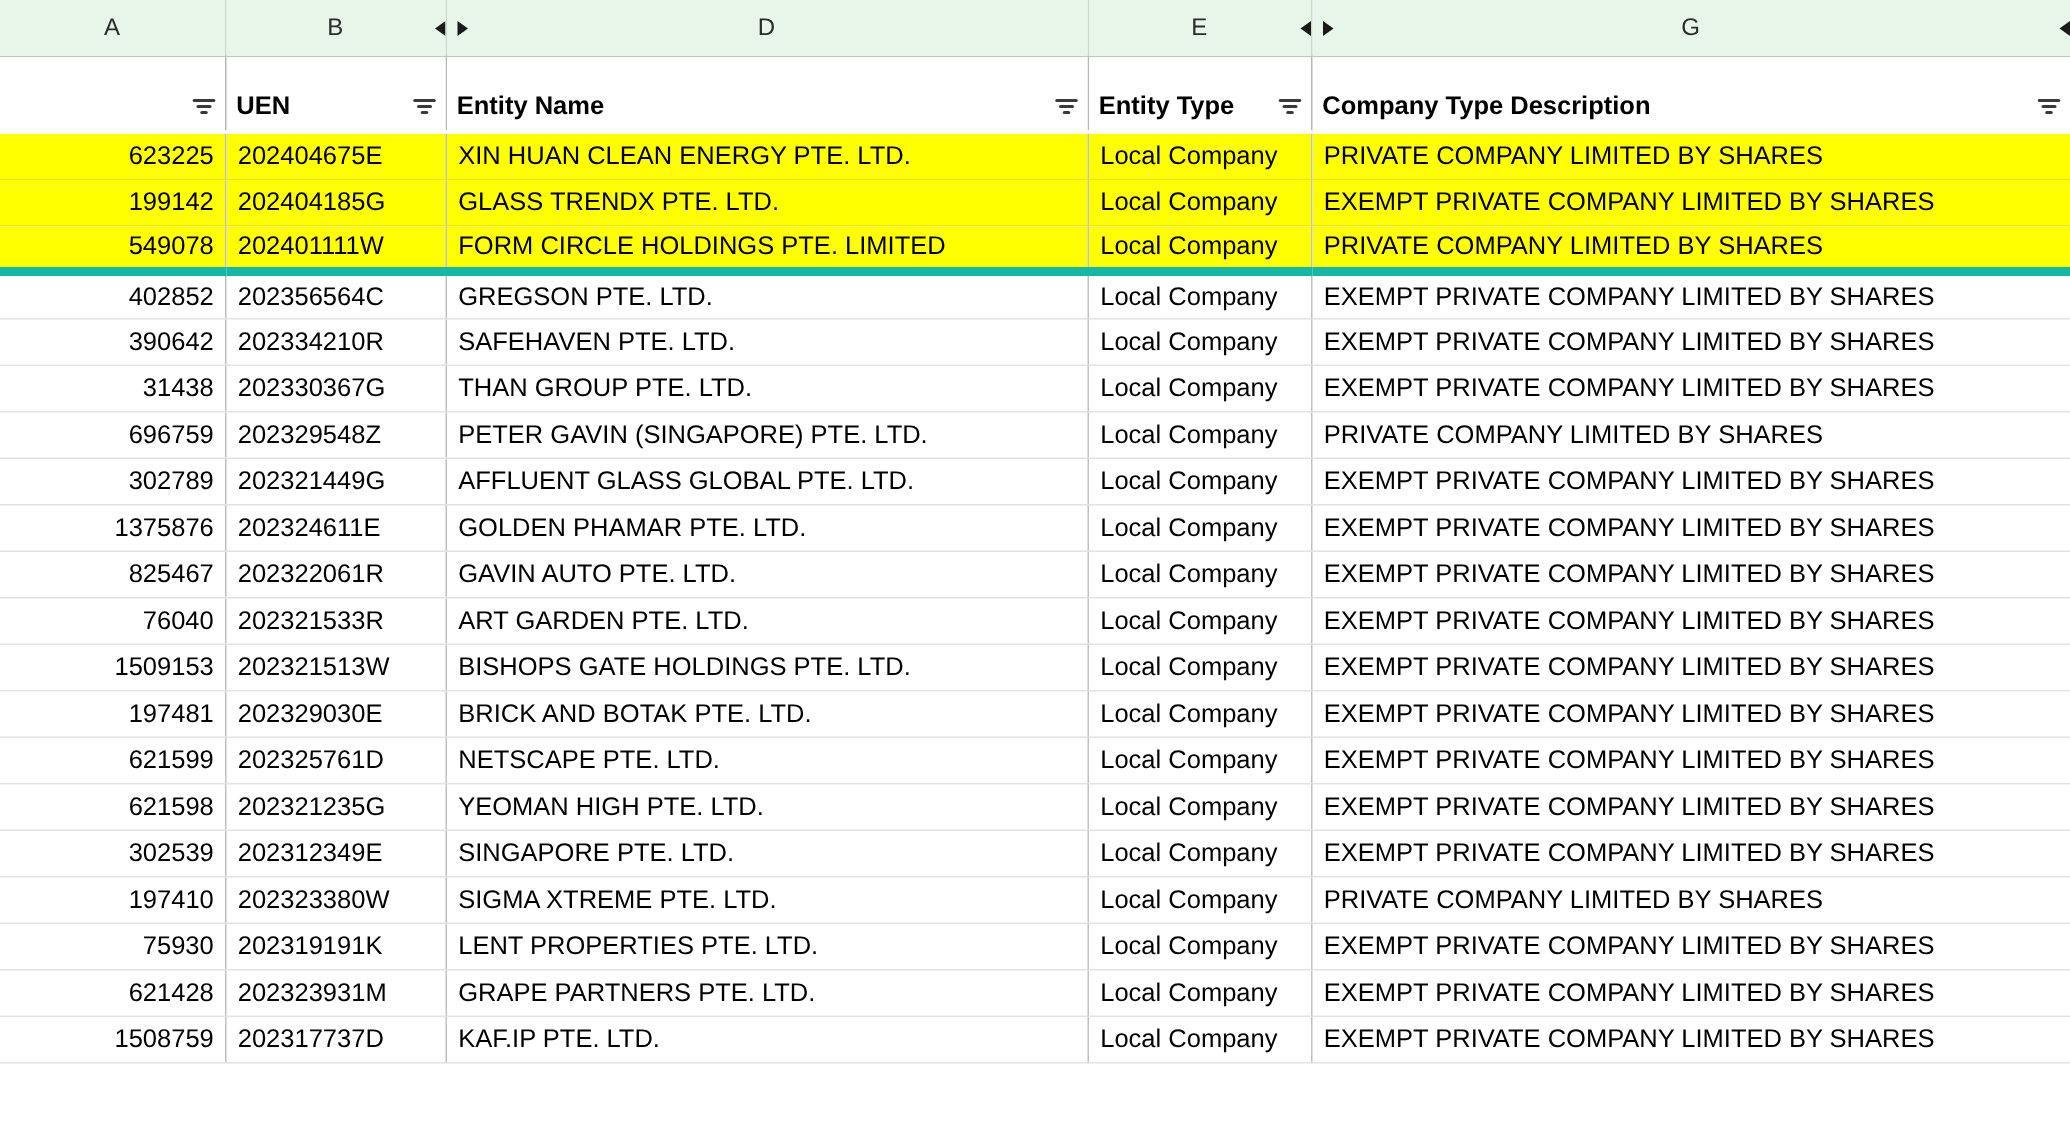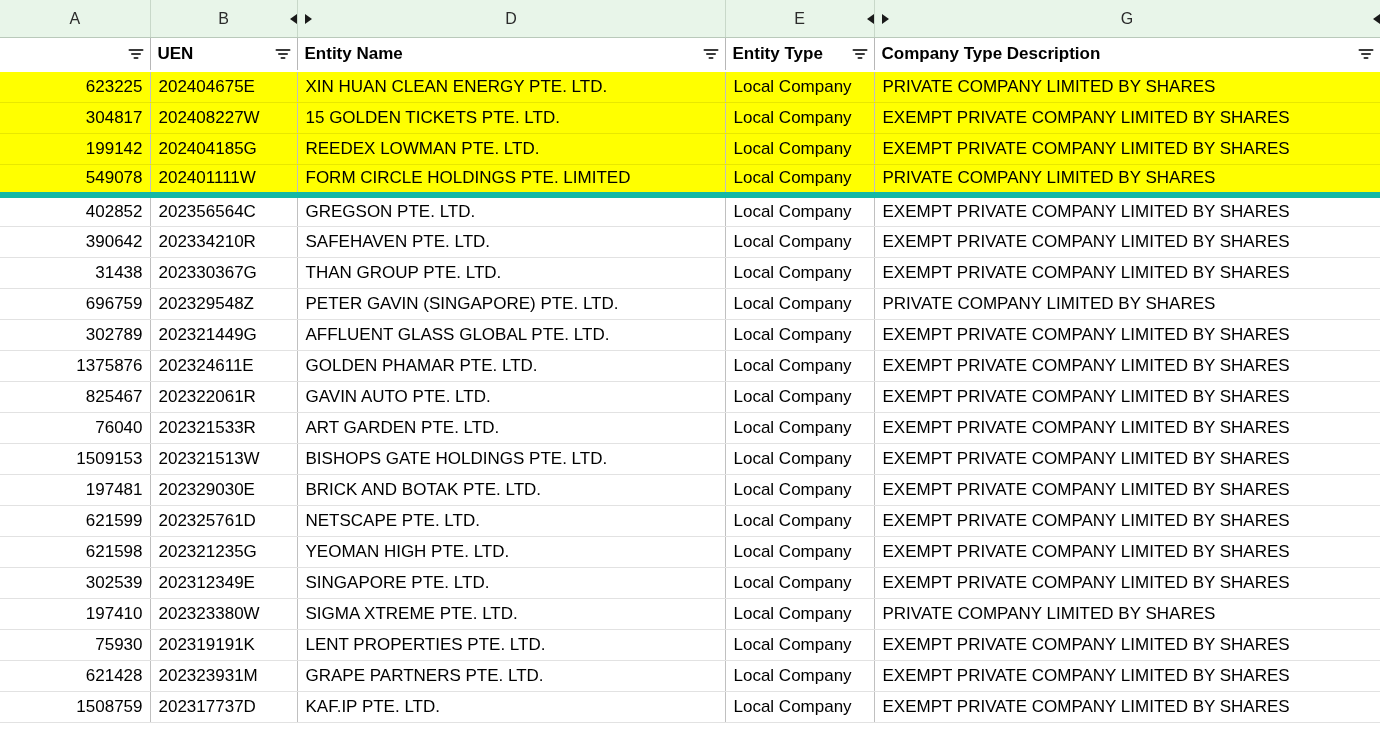--- a/index.html
+++ b/index.html
@@ -80,20 +80,21 @@
     position: relative;
     white-space: nowrap;
     overflow: hidden;
   }
   .filterwrap {
     display: flex;
     align-items: center;
     justify-content: space-between;
     height: 32px;
     gap: 6px;
+    margin-top: 17px;
   }
   .fieldname { flex: 0 1 auto; overflow: hidden; text-overflow: clip; }
 
   
   .funnel {
     flex: 0 0 auto;
     width: 15px;
     height: 13px;
     position: relative;
   }
@@ -226,30 +227,23 @@
     </tbody>
     <tbody id="rows-body">
         <tr class="datarow hl">
           <td class="num">623225</td>
           <td>202404675E</td>
           <td>XIN HUAN CLEAN ENERGY PTE. LTD.</td>
           <td>Local Company</td>
           <td>PRIVATE COMPANY LIMITED BY SHARES</td>
         </tr>
         <tr class="datarow hl">
-          <td class="num">304817</td>
-          <td>202408227W</td>
-          <td>15 GOLDEN TICKETS PTE. LTD.</td>
-          <td>Local Company</td>
-          <td>EXEMPT PRIVATE COMPANY LIMITED BY SHARES</td>
-        </tr>
-        <tr class="datarow hl">
           <td class="num">199142</td>
           <td>202404185G</td>
-          <td>REEDEX LOWMAN PTE. LTD.</td>
+          <td>GLASS TRENDX PTE. LTD.</td>
           <td>Local Company</td>
           <td>EXEMPT PRIVATE COMPANY LIMITED BY SHARES</td>
         </tr>
         <tr class="datarow hl hl-last">
           <td class="num">549078</td>
           <td>202401111W</td>
           <td>FORM CIRCLE HOLDINGS PTE. LIMITED</td>
           <td>Local Company</td>
           <td>PRIVATE COMPANY LIMITED BY SHARES</td>
         </tr>

